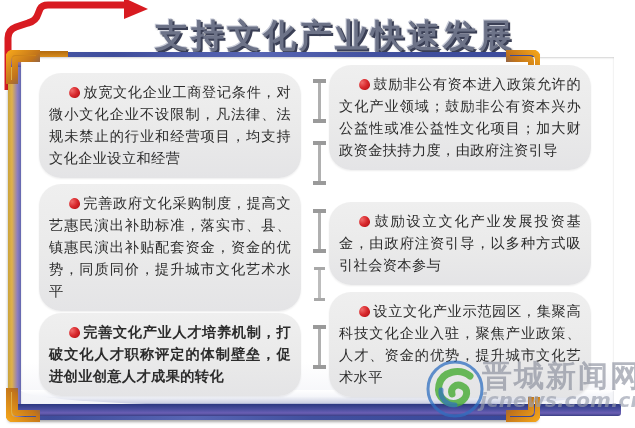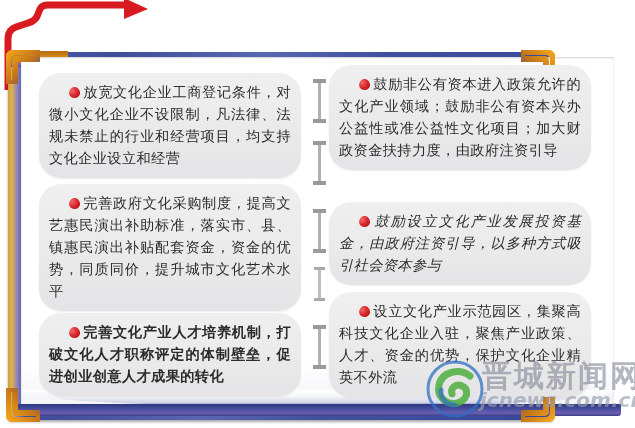--- a/index.html
+++ b/index.html
@@ -23,21 +23,21 @@
     text-align:center;line-height:44px;
     text-shadow:
       2px 2px 0 #3a3f55,
       -1px -1px 0 #c9ccd8,
       1px 1px 2px rgba(0,0,0,.45);
     white-space:nowrap;
   }
 
   
   .book{
-    position:absolute;left:8px;top:52px;width:530px;height:368px;padding-left:15px;
+    position:absolute;left:8px;top:52px;width:530px;height:368px;
   }
   
   .board{
     position:absolute;left:0;top:0;width:100%;height:100%;
     background:linear-gradient(100deg,#4a5aa8 0%,#3f4d9b 18%,#5866b4 42%,#41509e 62%,#38479a 100%);
     border-radius:2px;
     box-shadow:0 2px 3px rgba(0,0,0,.35);
   }
   
   .page-white{
@@ -129,20 +129,21 @@
 </head>
 <body>
 
 <div id="page">
 
   <svg class="arrow-svg" viewBox="0 0 200 90">
     <path d="M8,90 L8,38 Q8,30 16,27 L28,23 Q36,21 38,14 L40,9 Q42,5 48,5 L128,5" fill="none" stroke="#d81b21" stroke-width="7" stroke-linecap="round" stroke-linejoin="round"></path>
     <polygon points="124,-2 148,9 124,19" fill="#d81b21"></polygon>
   </svg>
 
+  <div class="title">支持文化产业快速发展</div>
 
   <div class="book">
     <div class="board"></div>
     <div class="left-edge"></div>
     <div class="left-edge-top"></div>
     <div class="page-white"></div>
     <div class="page-curve"></div>
     <div class="spine-bottom"></div>
 
     <div class="corner" style="left:-2px;top:-2px;">
@@ -233,25 +234,25 @@
             <rect x="2" y="0" width="13" height="4" fill="#9a9a9a"></rect>
             <rect x="7" y="4" width="3" height="36" fill="#b0b0b0"></rect>
             <rect x="2" y="40" width="13" height="4" fill="#9a9a9a"></rect>
           </svg>
       </div>
 
       <div class="col col-right">
         <div class="card" style="top:8px;">
           <p><span class="bullet"></span><span>鼓励非公有资本进入政策允许的文化产业领域；鼓励非公有资本兴办公益性或准公益性文化项目；加大财政资金扶持力度，由政府注资引导</span></p>
         </div>
-        <div class="card" style="top:145px;font-style:italic;">
+        <div class="card" style="top:145px;">
           <p><span class="bullet"></span><span>鼓励设立文化产业发展投资基金，由政府注资引导，以多种方式吸引社会资本参与</span></p>
         </div>
         <div class="card" style="top:235px;">
-          <p><span class="bullet"></span><span>设立文化产业示范园区，集聚高科技文化企业入驻，聚焦产业政策、人才、资金的优势，保护文化企业精英不外流</span></p>
+          <p><span class="bullet"></span><span>设立文化产业示范园区，集聚高科技文化企业入驻，聚焦产业政策、人才、资金的优势，提升城市文化艺术水平</span></p>
         </div>
       </div>
 
     </div>
   </div>
 
   <div class="wm">
     <svg class="wm-logo" viewBox="0 0 58 58">
       <circle cx="29" cy="29" r="27" fill="none" stroke="#2f6fc0" stroke-width="3" opacity=".75"></circle>
       <path d="M44,16 C34,8 16,11 13,25 C10,38 23,47 34,42 C42,38 43,29 36,26 C30,23 24,28 26,34" fill="none" stroke="#4fae3d" stroke-width="7" stroke-linecap="round" opacity=".85"></path>

